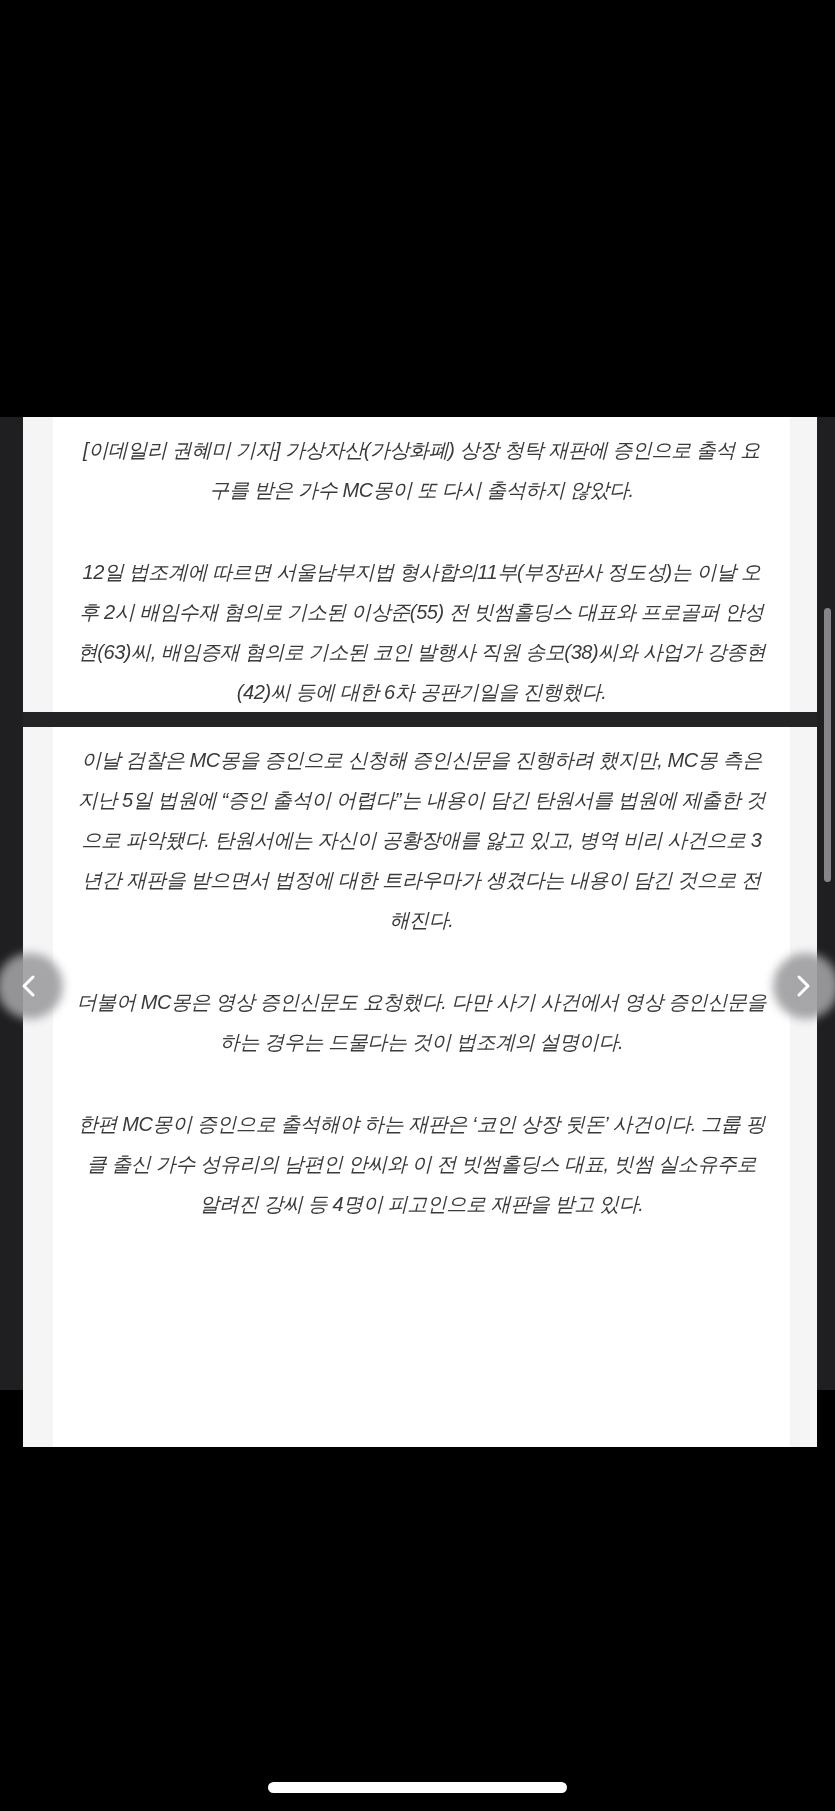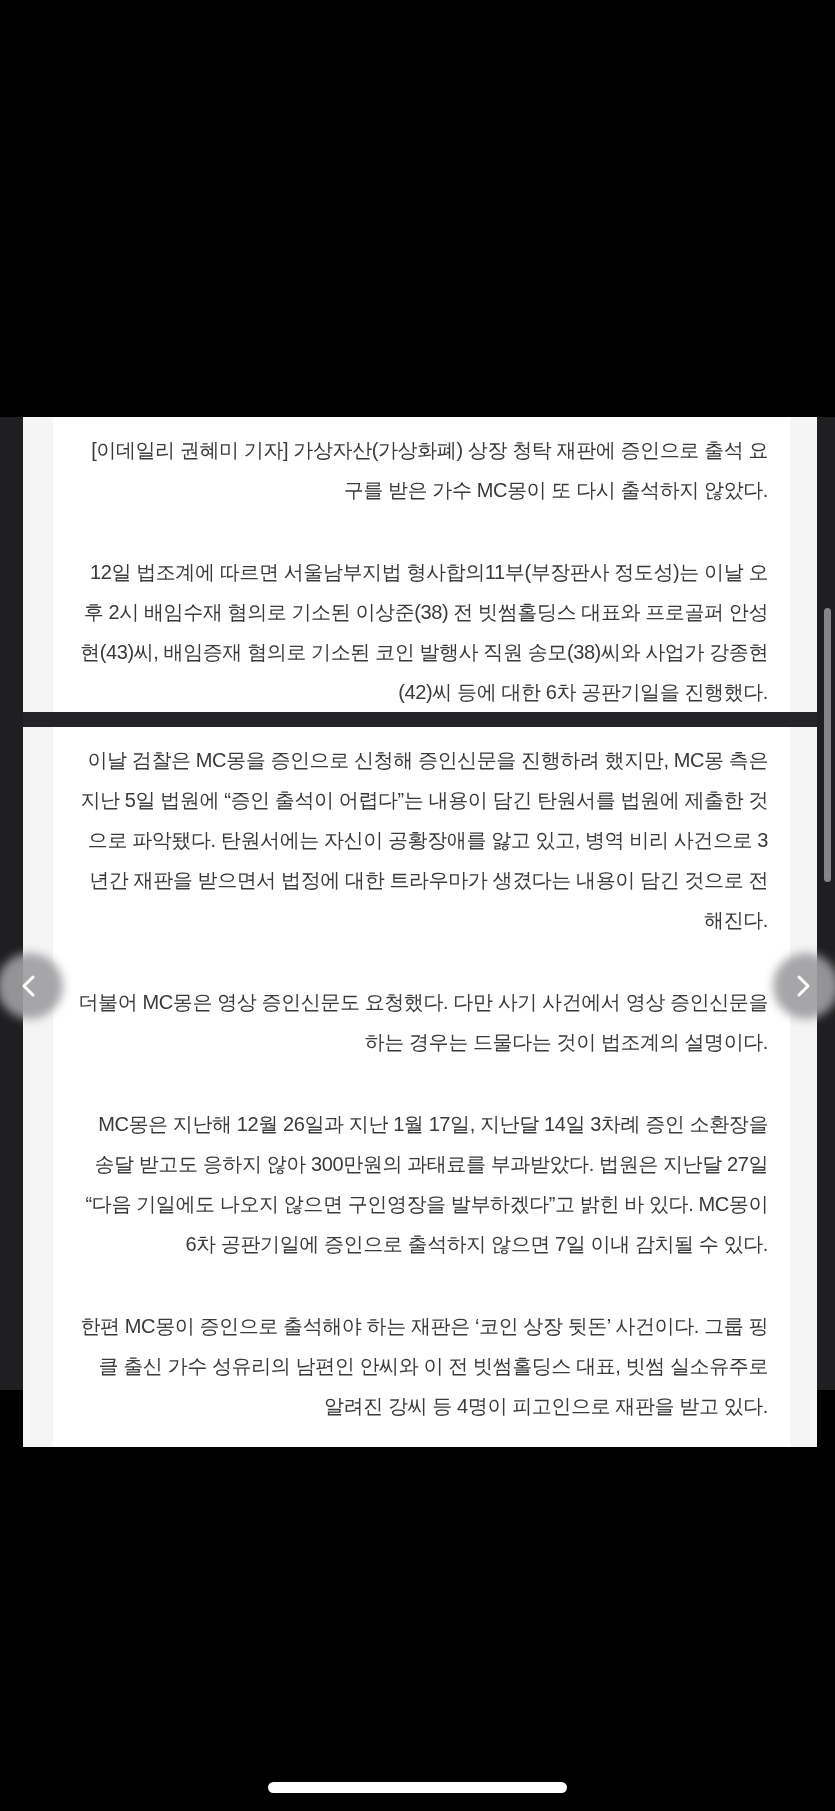--- a/index.html
+++ b/index.html
@@ -34,21 +34,22 @@
   .card1{height:295px;}
   .divider{height:15px;background:#242427;}
   .card2{height:720px;}
   .article-p{
     margin:0 0 42px 0;
     font-size:20px;
     line-height:40px;
     letter-spacing:-0.4px;
     color:#3a3a3c;
     word-break:break-all;
-    text-align:right;
+    text-align:center;
+    font-style:italic;
   }
   .article-p:last-child{margin-bottom:0;}
   
   .nav-btn{
     position:absolute;
     width:66px;height:66px;
     top:953px;
     background:transparent;border:none;padding:0;cursor:pointer;
   }
   .nav-btn .circle{
@@ -77,31 +78,30 @@
 <body>
 
 <div id="stage">
 
   <div id="viewer">
     <div class="page-col">
 
       <div class="card card1">
         <div class="card-inner">
           <p class="article-p">[이데일리 권혜미 기자] 가상자산(가상화폐) 상장 청탁 재판에 증인으로 출석 요구를 받은 가수 MC몽이 또 다시 출석하지 않았다.</p>
-          <p class="article-p">12일 법조계에 따르면 서울남부지법 형사합의11부(부장판사 정도성)는 이날 오후 2시 배임수재 혐의로 기소된 이상준(38) 전 빗썸홀딩스 대표와 프로골퍼 안성현(43)씨, 배임증재 혐의로 기소된 코인 발행사 직원 송모(38)씨와 사업가 강종현(42)씨 등에 대한 6차 공판기일을 진행했다.</p>
+          <p class="article-p">12일 법조계에 따르면 서울남부지법 형사합의11부(부장판사 정도성)는 이날 오후 2시 배임수재 혐의로 기소된 이상준(55) 전 빗썸홀딩스 대표와 프로골퍼 안성현(63)씨, 배임증재 혐의로 기소된 코인 발행사 직원 송모(38)씨와 사업가 강종현(42)씨 등에 대한 6차 공판기일을 진행했다.</p>
         </div>
       </div>
 
       <div class="divider"></div>
 
       <div class="card card2">
         <div class="card-inner">
           <p class="article-p">이날 검찰은 MC몽을 증인으로 신청해 증인신문을 진행하려 했지만, MC몽 측은 지난 5일 법원에 “증인 출석이 어렵다”는 내용이 담긴 탄원서를 법원에 제출한 것으로 파악됐다. 탄원서에는 자신이 공황장애를 앓고 있고, 병역 비리 사건으로 3년간 재판을 받으면서 법정에 대한 트라우마가 생겼다는 내용이 담긴 것으로 전해진다.</p>
           <p class="article-p">더불어 MC몽은 영상 증인신문도 요청했다. 다만 사기 사건에서 영상 증인신문을 하는 경우는 드물다는 것이 법조계의 설명이다.</p>
-          <p class="article-p">MC몽은 지난해 12월 26일과 지난 1월 17일, 지난달 14일 3차례 증인 소환장을 송달 받고도 응하지 않아 300만원의 과태료를 부과받았다. 법원은 지난달 27일 “다음 기일에도 나오지 않으면 구인영장을 발부하겠다”고 밝힌 바 있다. MC몽이 6차 공판기일에 증인으로 출석하지 않으면 7일 이내 감치될 수 있다.</p>
           <p class="article-p">한편 MC몽이 증인으로 출석해야 하는 재판은 ‘코인 상장 뒷돈’ 사건이다. 그룹 핑클 출신 가수 성유리의 남편인 안씨와 이 전 빗썸홀딩스 대표, 빗썸 실소유주로 알려진 강씨 등 4명이 피고인으로 재판을 받고 있다.</p>
         </div>
       </div>
 
     </div>
   </div>
 
   <button class="nav-btn" id="prev-btn">
     <span class="circle"></span>
     <svg width="16" height="24" viewBox="0 0 16 24" fill="none">

